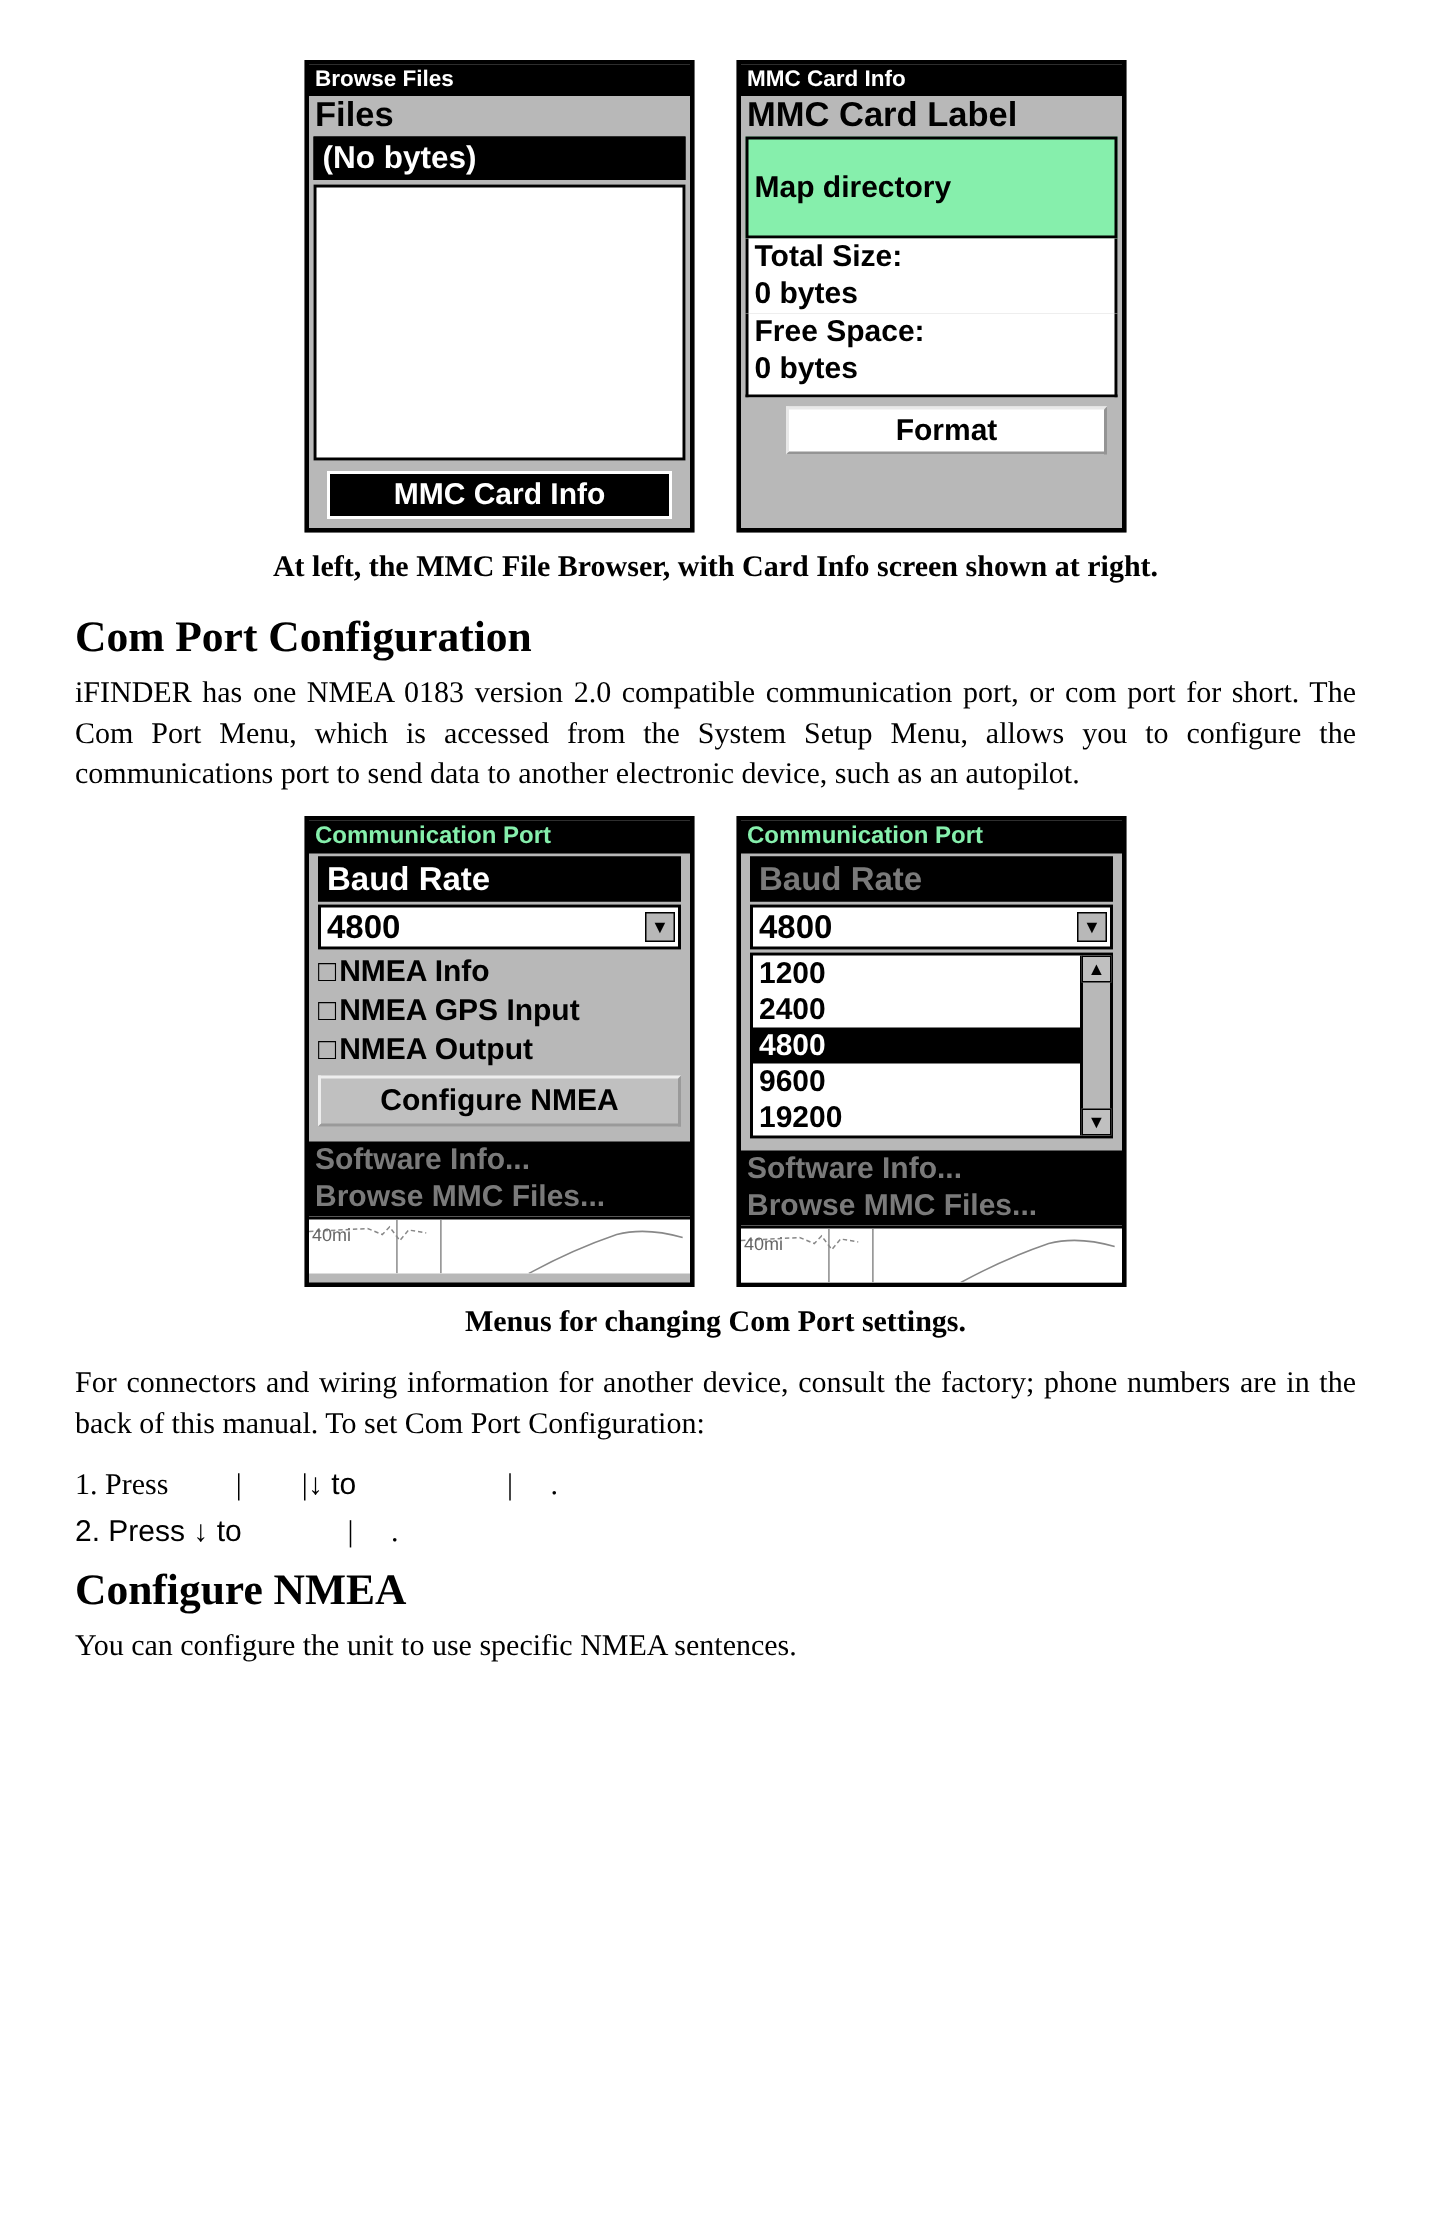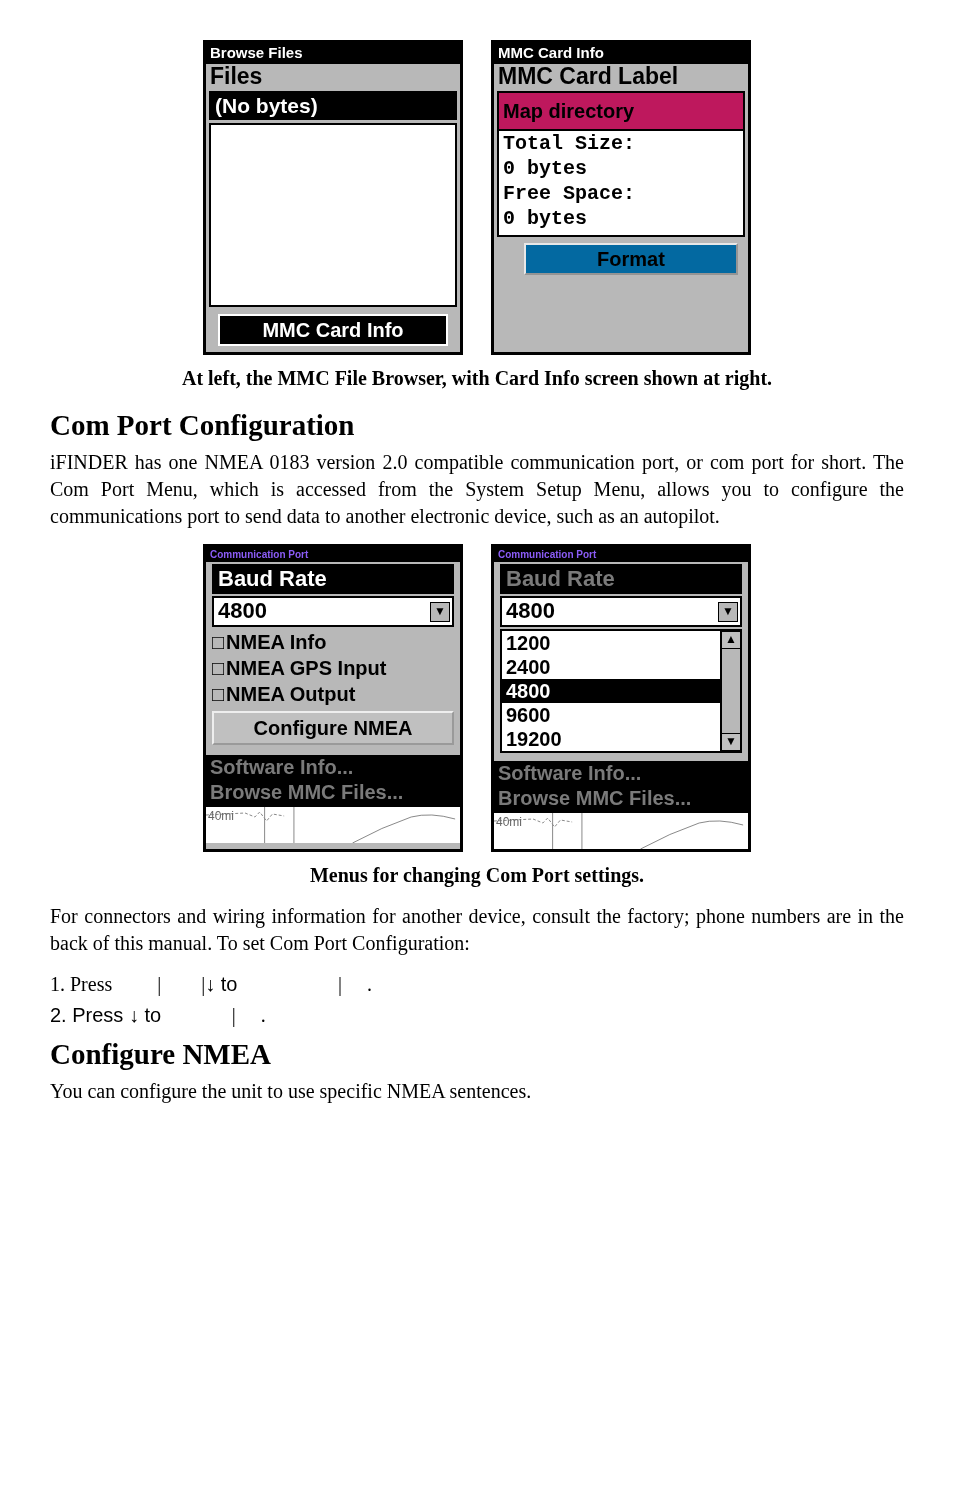--- a/index.html
+++ b/index.html
@@ -60,40 +60,40 @@
     background: #fff;
     border: 2px solid #000;
     margin: 3px;
     flex: 1;
     min-height: 180px;
   }
   .device .info {
     font-family: Arial, sans-serif;
     font-weight: bold;
     font-size: 20px;
-    padding: 6px 4px;
-    background: #be185d;
+    padding: 20px 4px;
+    background: #86efac;
     border: 2px solid #000;
     border-top: none;
     margin: 0 3px;
     line-height: 1.2;
   }
   .device .btn {
     font-family: Arial, sans-serif;
     font-weight: bold;
     font-size: 20px;
-    background: #0369a1;
+    background: #ffffff;
     border: 2px outset #e8e8e8;
     text-align: center;
     padding: 3px 6px;
     margin: 6px 10px 2px 30px;
     line-height: 1.1;
   }
   .device .line {
-    font-family: Liberation Mono, monospace;
+    font-family: Liberation Sans, sans-serif;
     font-weight: bold;
     font-size: 20px;
     padding: 0 4px;
     line-height: 1.25;
     background: #fff;
     border-left: 2px solid #000;
     border-right: 2px solid #000;
     margin: 0 3px;
   }
   .device .bottom-btn {
@@ -127,22 +127,22 @@
   .comport {
     width: 260px;
     border: 3px solid #000;
     background: #b8b8b8;
     box-sizing: border-box;
     font-family: Arial, sans-serif;
     font-weight: bold;
   }
   .comport .titlebar {
     background: #000;
-    color: #8b5cf6;
-    font-size: 10px;
+    color: #86efac;
+    font-size: 16px;
     padding: 2px 4px;
     line-height: 1.1;
   }
   .comport .baudlbl {
     background: #000;
     color: #fff;
     font-size: 22px;
     padding: 0 4px;
     margin: 2px 6px;
     line-height: 1.2;

